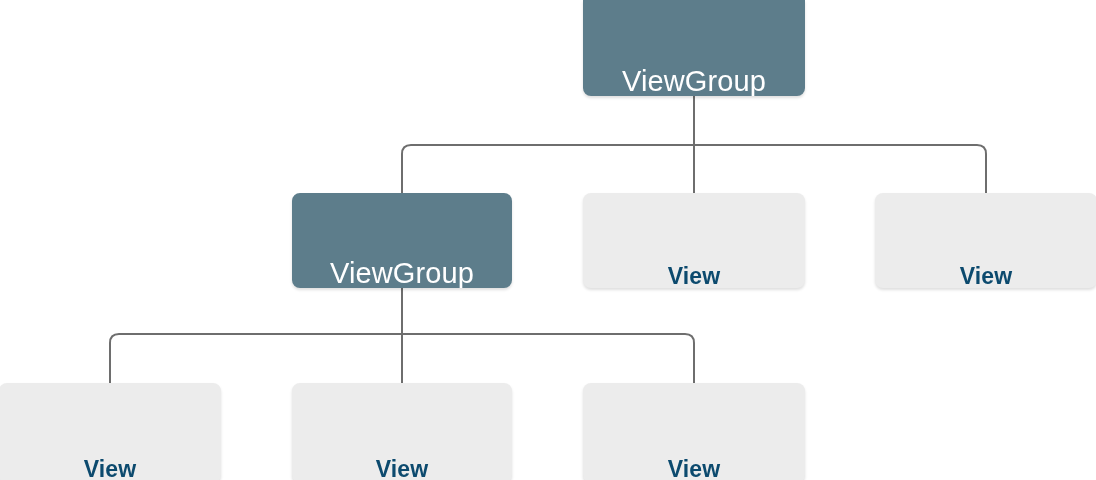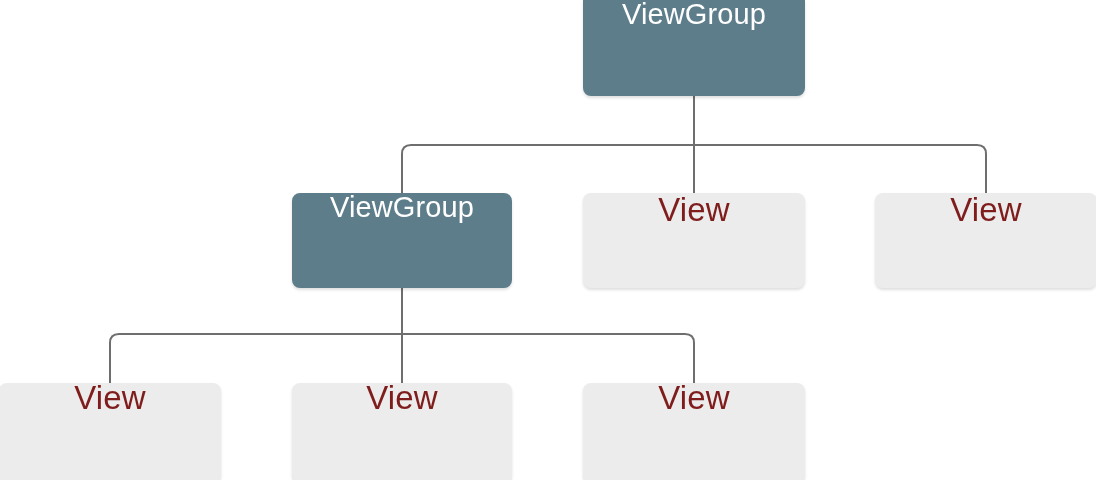--- a/index.html
+++ b/index.html
@@ -24,21 +24,21 @@
     top: 0;
     width: 1096px;
     height: 480px;
     pointer-events: none;
   }
   .node {
     position: absolute;
     box-sizing: border-box;
     border-radius: 8px;
     display: flex;
-    align-items: flex-start;
+    align-items: flex-end;
     justify-content: center;
     box-shadow: 0 2px 3px rgba(0,0,0,0.13);
     overflow: hidden;
   }
   .node-viewgroup {
     background: #5d7d8b;
   }
   .node-view {
     background: #ececec;
   }
@@ -47,23 +47,23 @@
     line-height: 1;
     user-select: none;
   }
   .node-viewgroup .node-label {
     color: #ffffff;
     font-size: 29px;
     font-weight: 400;
     letter-spacing: 0.1px;
   }
   .node-view .node-label {
-    color: #7f1d1d;
-    font-size: 33px;
-    font-weight: 400;
+    color: #0c4a6e;
+    font-size: 23px;
+    font-weight: 700;
     letter-spacing: 0.1px;
   }
 </style>
 </head>
 <body>
 
 <div id="diagram-canvas">
 
   <svg id="connector-layer" viewBox="0 0 1096 480" width="1096" height="480" xmlns="http://www.w3.org/2000/svg">
     <g fill="none" stroke="#6e6e6e" stroke-width="2" stroke-linecap="butt" stroke-linejoin="round">

